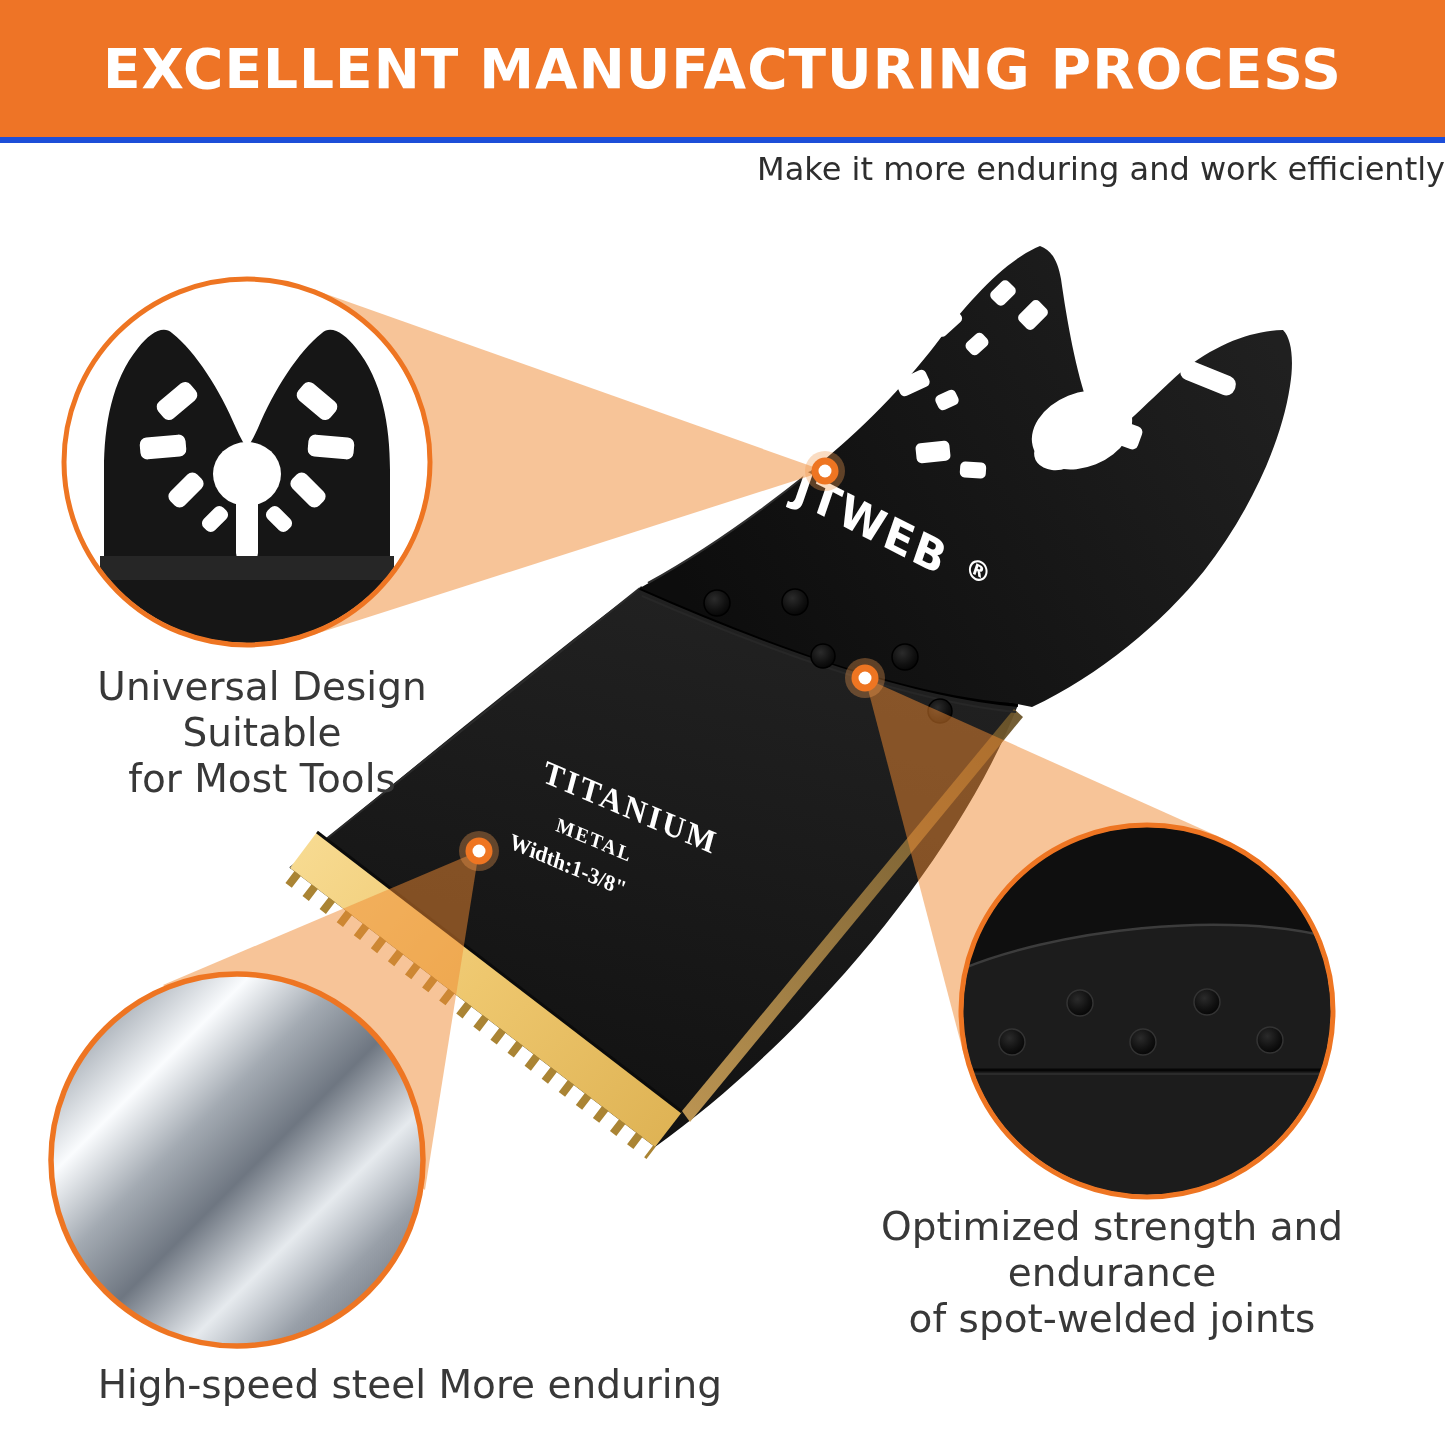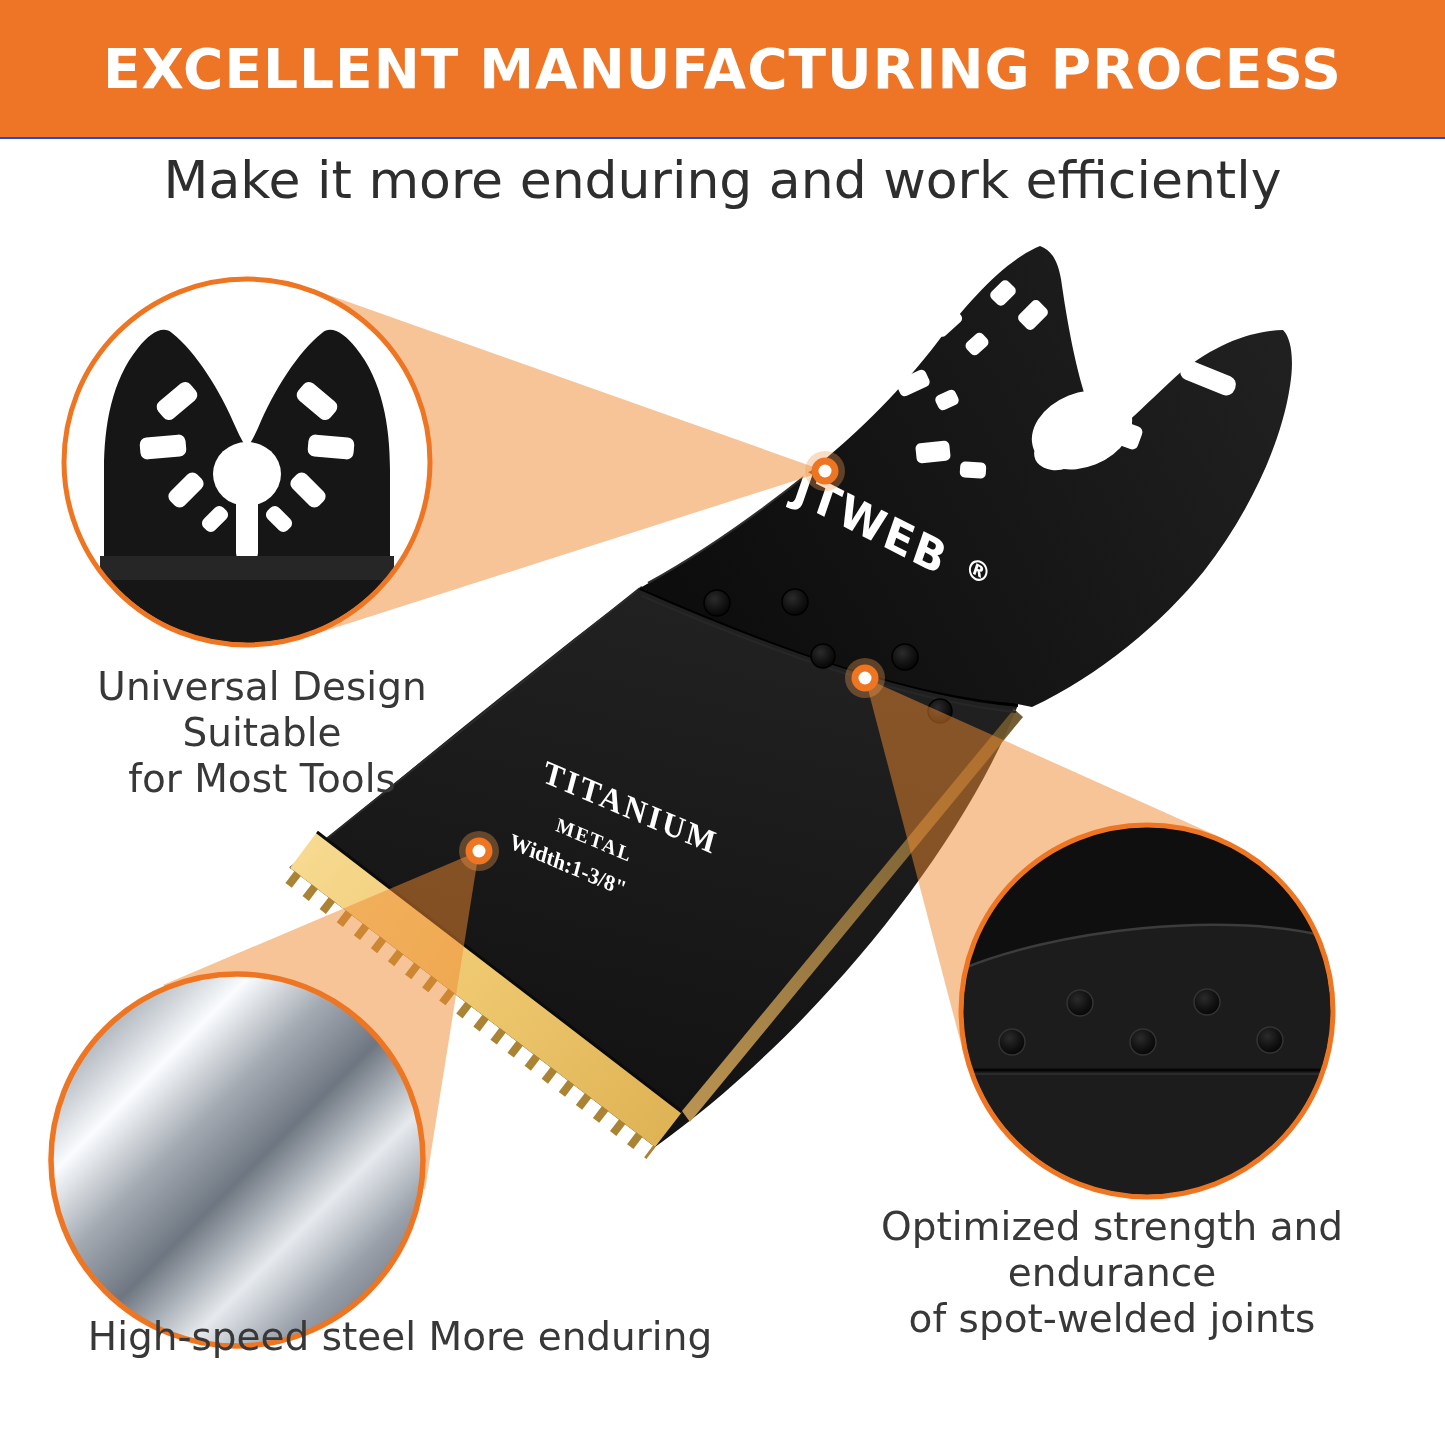--- a/index.html
+++ b/index.html
@@ -1,31 +1,31 @@
 <!DOCTYPE html>
 <html><head>
 <meta charset="utf-8">
 <style>
   html,body{margin:0;padding:0;background:#ffffff;}
   #canvas{position:relative;width:1445px;height:1445px;background:#ffffff;overflow:hidden;
           font-family:"DejaVu Sans","Liberation Sans",sans-serif;}
   
   .banner{position:absolute;left:0;top:0;width:1445px;height:137px;background:#ee7426;
-          display:flex;align-items:center;justify-content:center;border-bottom:2px solid #1d4ed8;}
+          display:flex;align-items:center;justify-content:center;border-bottom:6px solid #1d4ed8;}
   .banner h1{margin:0;color:#ffffff;font-size:55px;font-weight:800;letter-spacing:1px;white-space:nowrap;}
   
-  .subtitle{position:absolute;left:0;top:150px;width:1445px;text-align:center;
-            color:#2e2e2e;font-size:52px;font-weight:400;}
+  .subtitle{position:absolute;left:0;top:150px;width:1445px;text-align:right;
+            color:#2e2e2e;font-size:32px;font-weight:400;}
   
   svg#scene{position:absolute;left:0;top:0;width:1445px;height:1445px;display:block;}
   
   .callout-label{position:absolute;color:#383838;font-size:39px;line-height:46px;font-weight:400;}
   .label-universal{left:30px;top:664px;width:464px;text-align:center;}
   .label-welds{left:822px;top:1204px;width:580px;text-align:center;}
-  .label-steel{left:22px;top:1314px;width:700px;text-align:center;margin-left:28px;}
+  .label-steel{left:22px;top:1362px;width:700px;text-align:right;}
 </style>
 </head>
 <body>
 
 <div id="canvas">
 
   <div class="banner">
     <h1>EXCELLENT MANUFACTURING PROCESS</h1>
   </div>
 

